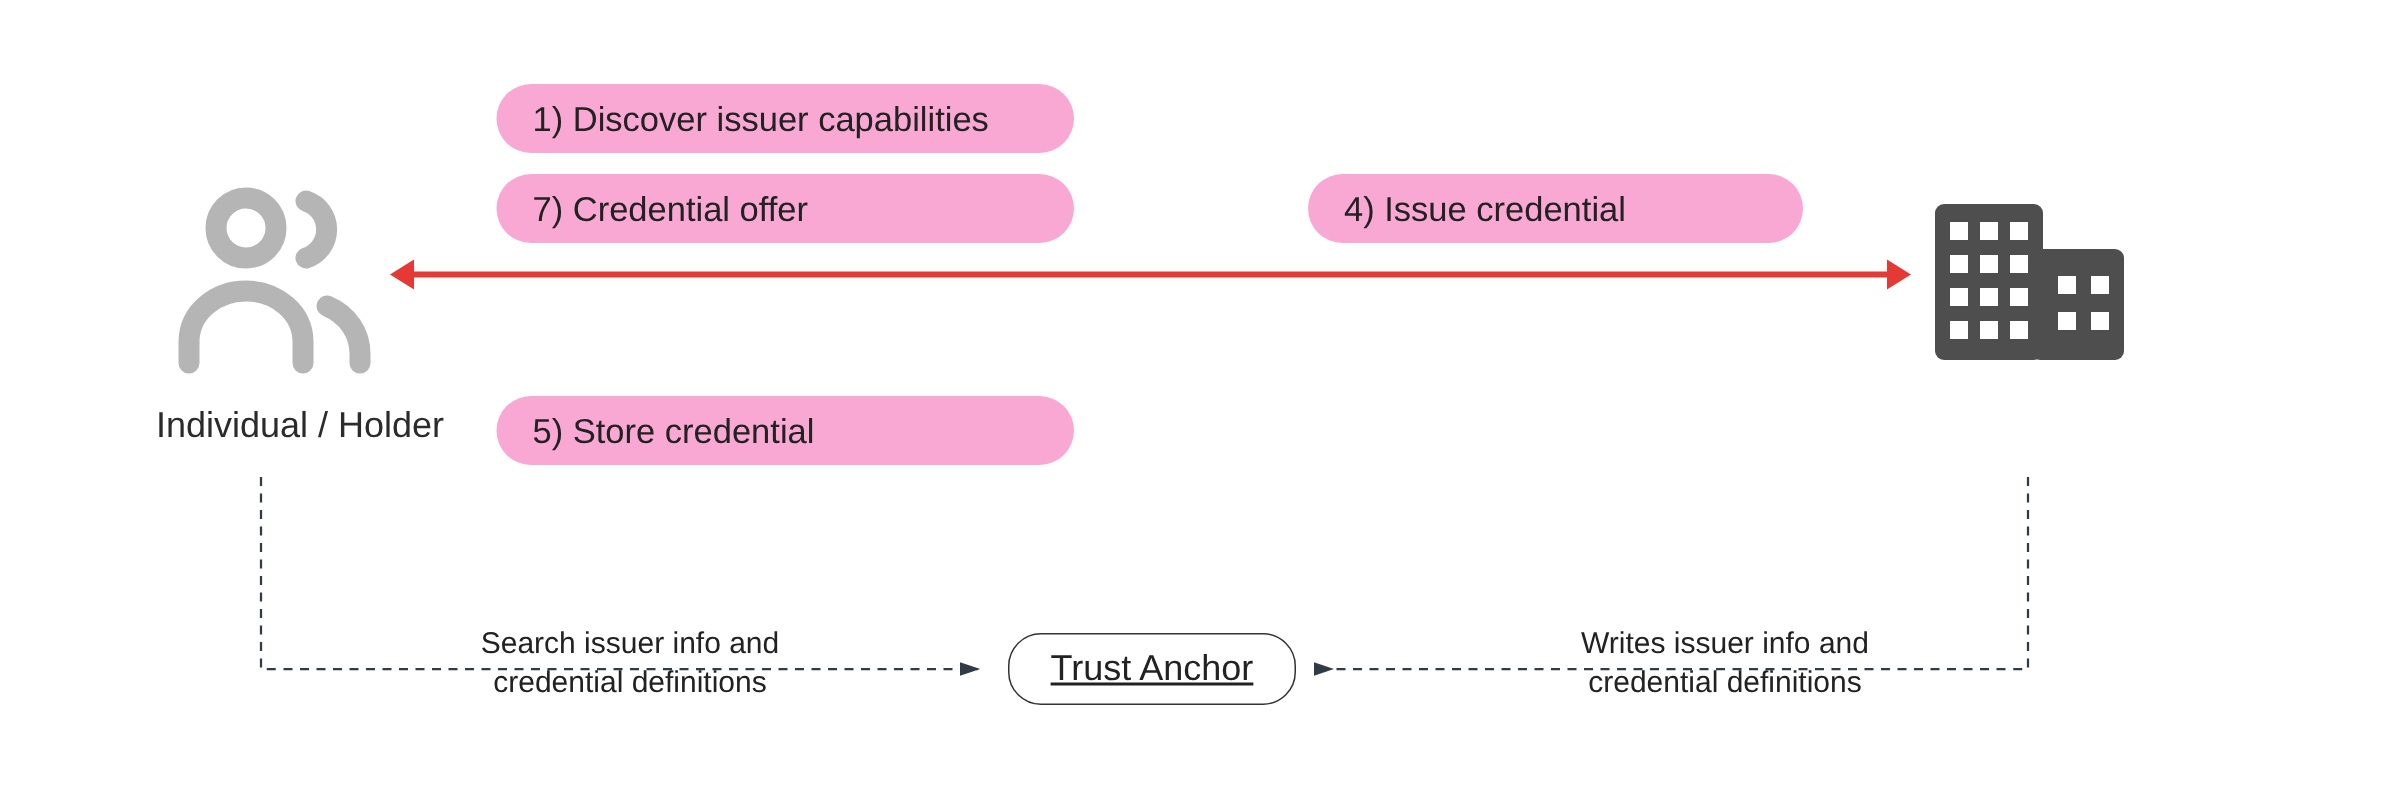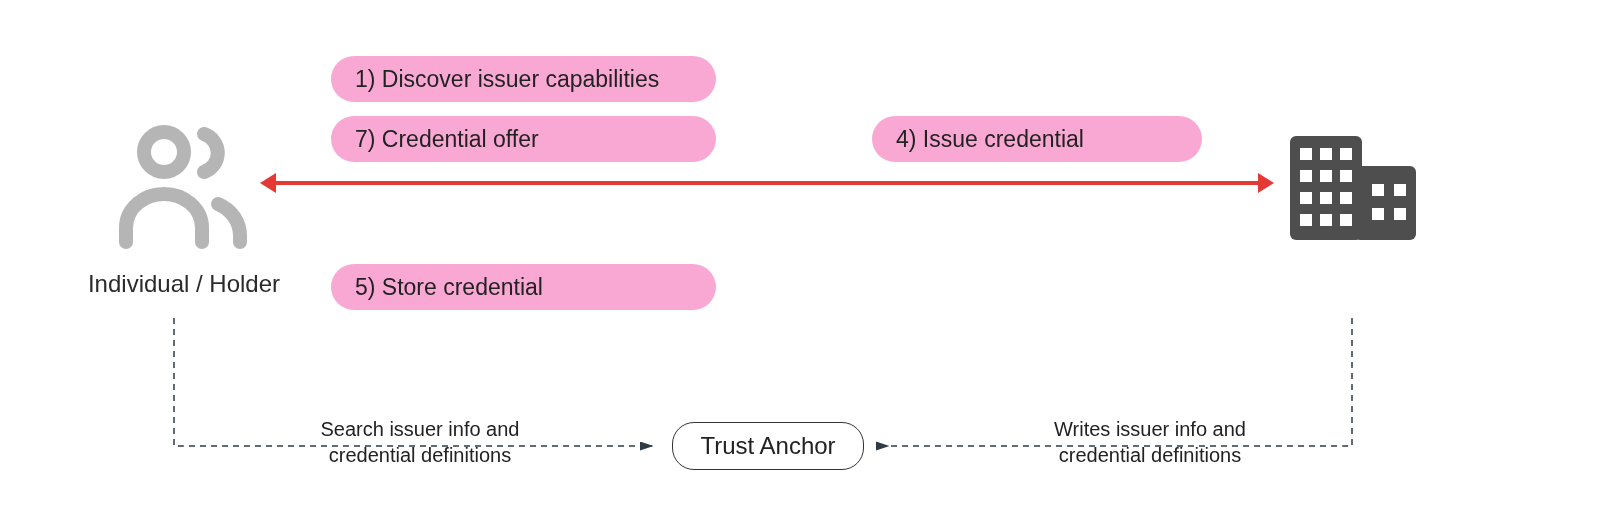--- a/index.html
+++ b/index.html
@@ -49,20 +49,21 @@
       border: 1px solid #333;
       border-radius: 22px;
       font-size: 24px;
       color: #222;
       background: #fff;
       padding: 8px 22px;
       display: flex;
       align-items: center;
       justify-content: center;
       height: 48px;
+      text-decoration: underline;
     }
     
     .icon-holder {
       position: absolute;
     }
     
     .red-arrow {
       position: absolute;
       height: 4px;
       background: #e53935;
@@ -104,21 +105,21 @@
 
       <circle cx="56" cy="40" r="20" fill="none" stroke="#b5b5b5" stroke-width="14"></circle>
 
       <path d="M18 130 v-14 c0-20 18-34 38-34 s38 14 38 34 v14" fill="none" stroke="#b5b5b5" stroke-width="14" stroke-linecap="round"></path>
 
       <path d="M96 22 a20 20 0 0 1 0 38" fill="none" stroke="#b5b5b5" stroke-width="14" stroke-linecap="round"></path>
 
       <path d="M110 92 c14 6 22 18 22 32 v6" fill="none" stroke="#b5b5b5" stroke-width="14" stroke-linecap="round"></path>
     </svg>
   </div>
-  <div class="entity-label" style="left:74px; top:270px; width:220px;">Individual / Holder</div>
+  <div class="entity-label" style="left:90px; top:270px; width:220px;">Individual / Holder</div>
 
   <div class="icon-holder" style="left:1282px; top:114px; width:140px; height:140px;">
     <svg viewBox="0 0 140 140" width="140" height="140">
 
       <rect x="8" y="22" width="72" height="104" rx="6" fill="#4e4e4e"></rect>
 
       <rect x="72" y="52" width="62" height="74" rx="6" fill="#4e4e4e"></rect>
 
       <rect x="80" y="60" width="46" height="58" rx="2" fill="#4e4e4e"></rect>
 

